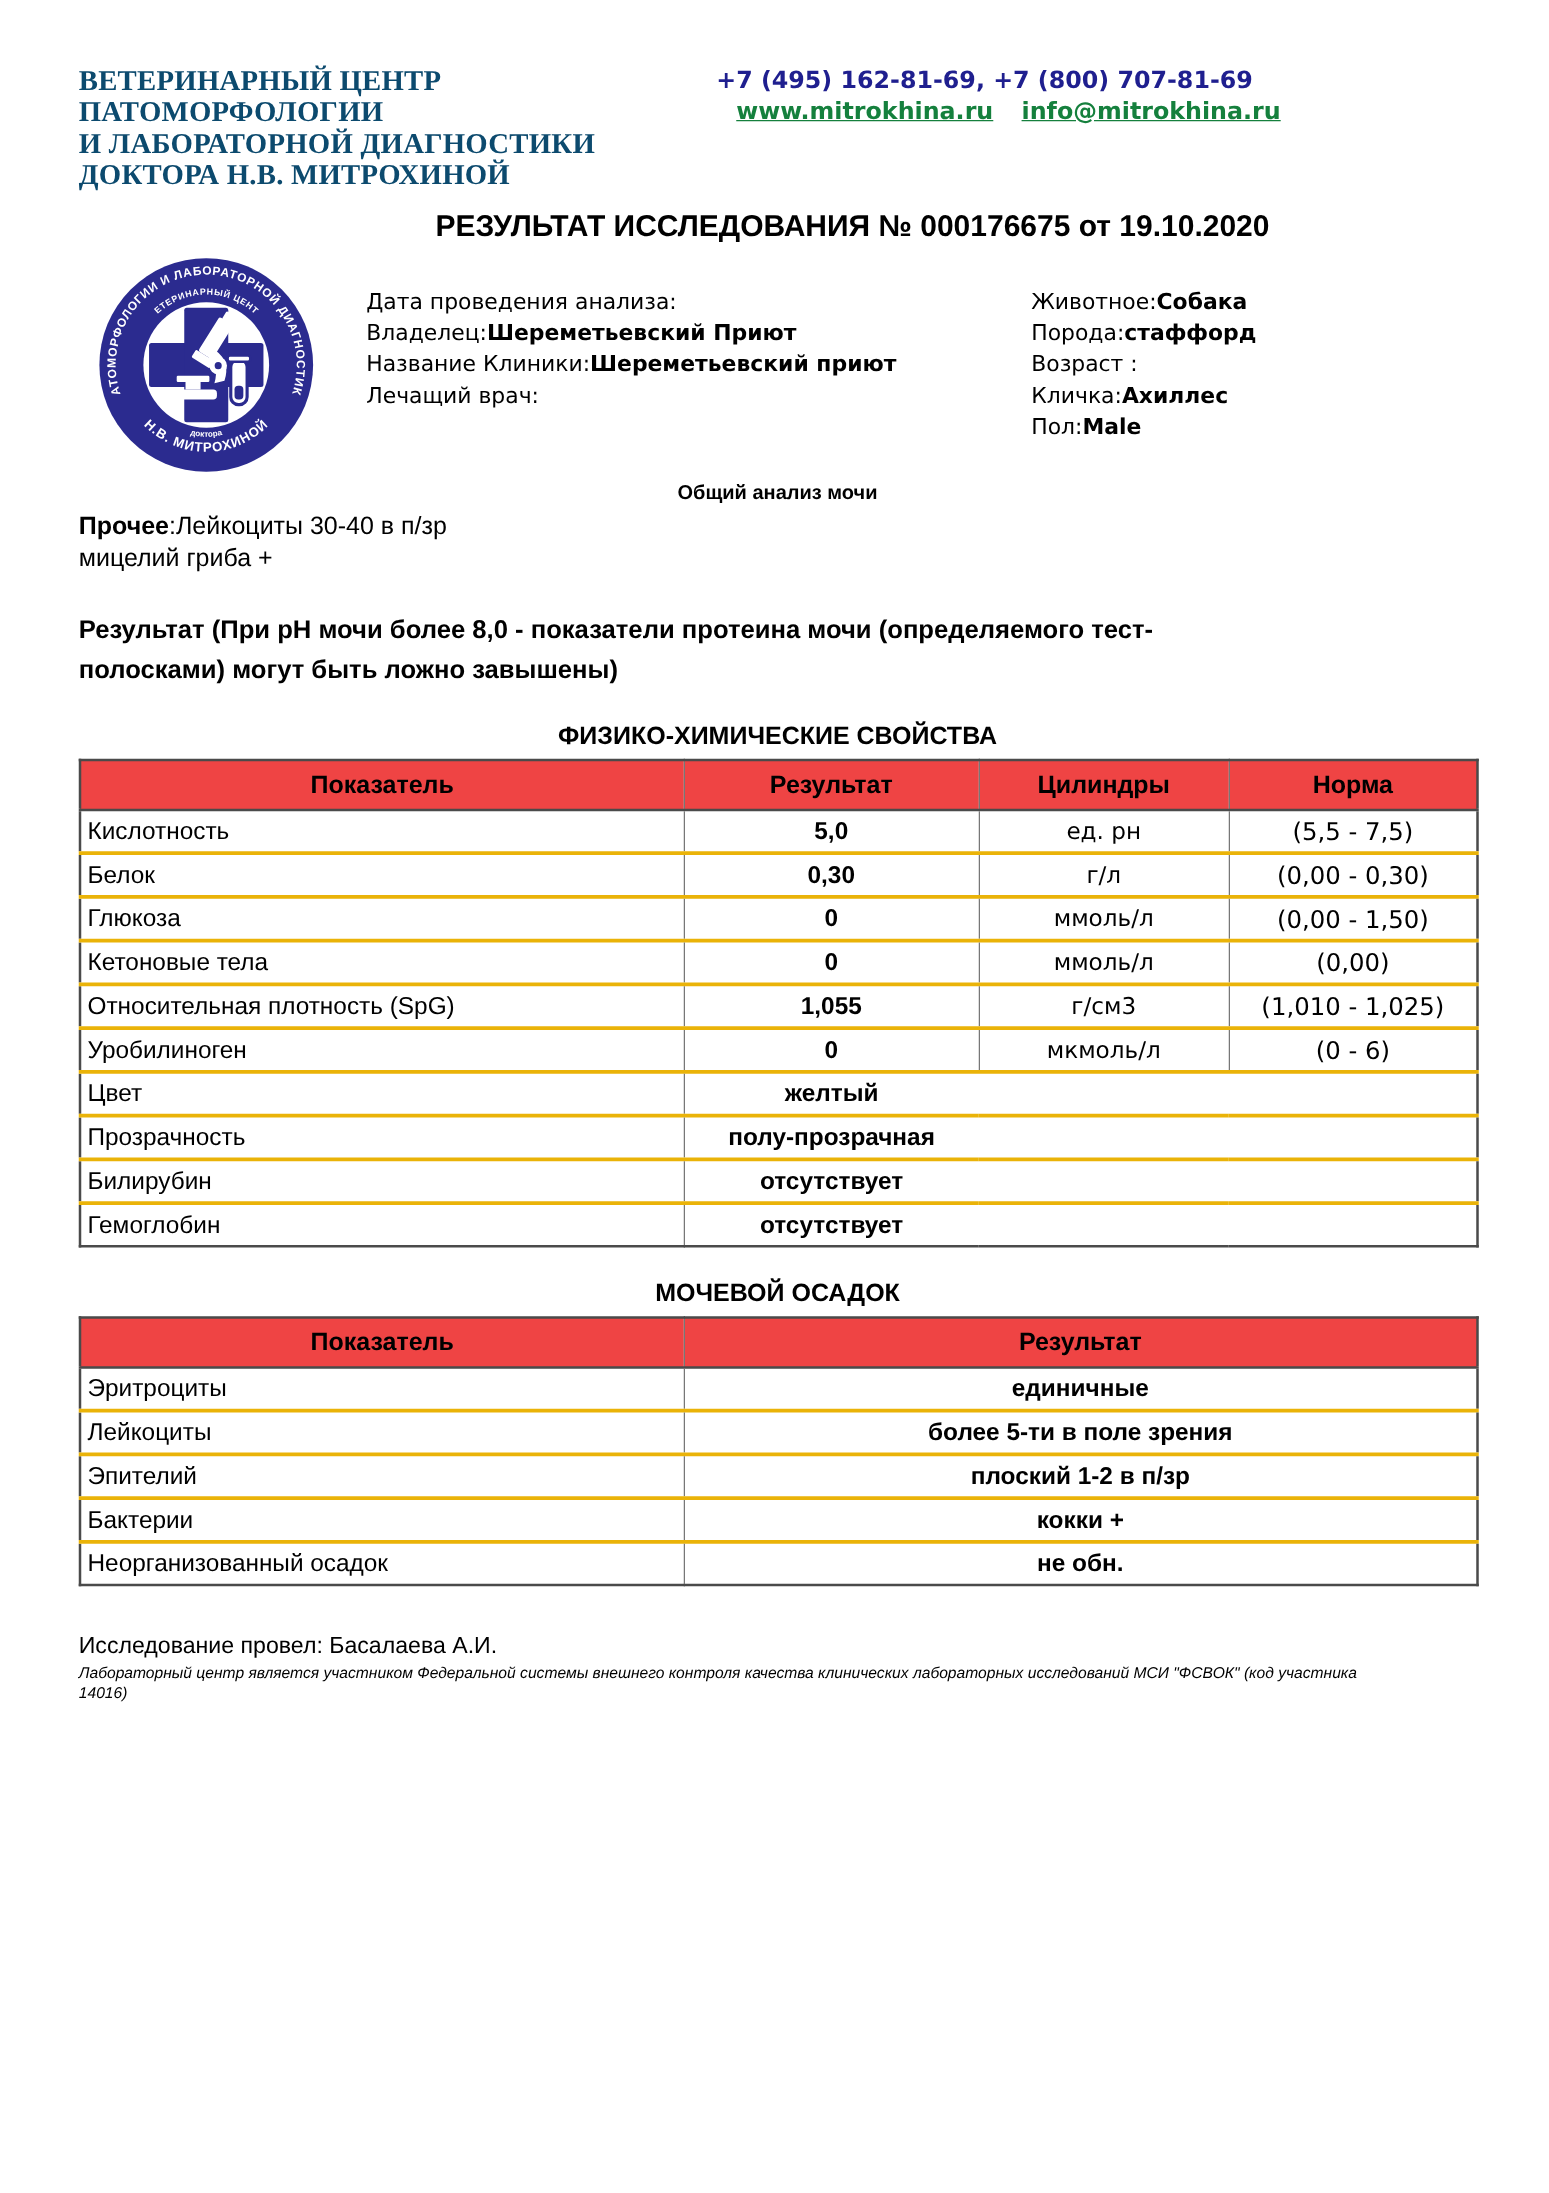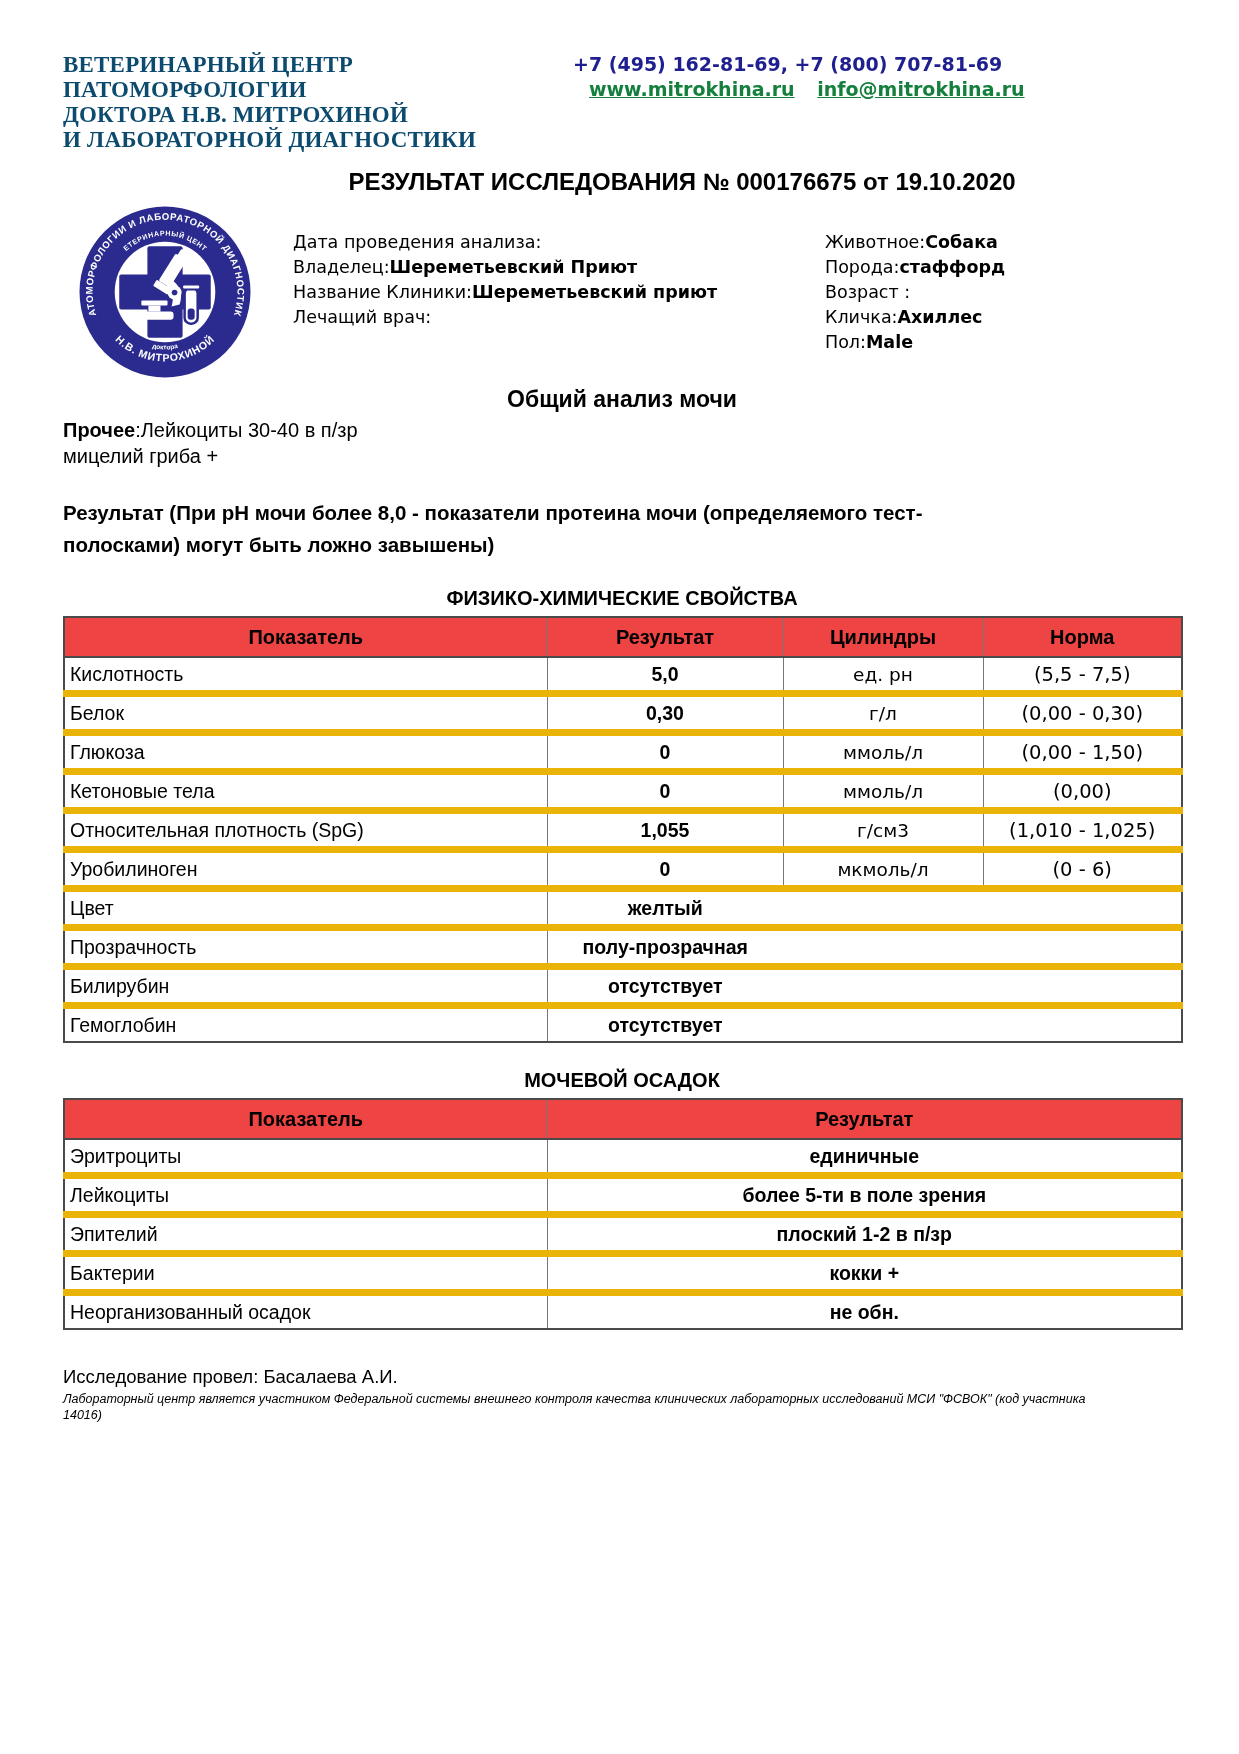--- a/index.html
+++ b/index.html
@@ -26,21 +26,21 @@
   
   .info-section{display:flex;margin-top:8px;}
   .logo-box{flex:0 0 176px;margin-left:14px;}
   .patient-left{margin-left:40px;padding-top:26px;font-size:17.5px;line-height:25px;}
   .patient-right{margin-left:auto;width:356px;padding-top:26px;font-size:17.5px;line-height:25px;}
   .info-line .val{font-weight:bold;}
 
   
   .analysis-title{
     text-align:center;font-family:"Liberation Sans",sans-serif;
-    font-weight:bold;font-size:23px;margin-top:2px;
+    font-weight:bold;font-size:16px;margin-top:2px;
   }
   .other{font-family:"Liberation Sans",sans-serif;font-size:20px;line-height:26px;margin-top:4px;}
   .other .lbl{font-weight:bold;}
   .other2{font-family:"Liberation Sans",sans-serif;font-size:20px;line-height:26px;}
   .warning{
     font-family:"Liberation Sans",sans-serif;font-weight:bold;
     font-size:20.5px;line-height:32px;margin-top:28px;max-width:960px;
   }
 
   
@@ -51,43 +51,43 @@
   table{
     border-collapse:collapse;width:1118px;table-layout:fixed;
     border:2px solid #4a4a4a;font-size:19.5px;
   }
   th{
     background:#ef4444;font-family:"Liberation Sans",sans-serif;
     font-weight:bold;height:36px;border-bottom:2px solid #4a4a4a;
     font-size:20px;
   }
   th+th,td+td{border-left:1px solid #777;}
-  tbody tr+tr td{border-top:7px solid #eab308;}
+  tbody tr+tr td{border-top:3px solid #eab308;}
   td{height:32px;padding:0;}
   td.c1{padding-left:5px;font-family:"Liberation Sans",sans-serif;}
   td.c2{text-align:center;font-weight:bold;font-family:"Liberation Sans",sans-serif;}
   td.c3{text-align:center;font-size:18.5px;}
   td.c4{text-align:center;font-size:19.5px;margin-top:20px;}
   td.nb{border-left:none;}
 
   
   .footer{margin-top:36px;font-family:"Liberation Sans",sans-serif;}
   .performed{font-size:18.5px;}
   .note{font-style:italic;font-size:12.5px;line-height:16px;max-width:1058px;margin-top:3px;}
 </style>
 </head>
 <body>
 
 <div class="page">
 
   <div class="header-row">
     <div class="clinic-name">
       <div>ВЕТЕРИНАРНЫЙ ЦЕНТР ПАТОМОРФОЛОГИИ</div>
+      <div>И ЛАБОРАТОРНОЙ ДИАГНОСТИКИ</div>
       <div>ДОКТОРА Н.В. МИТРОХИНОЙ</div>
-      <div>И ЛАБОРАТОРНОЙ ДИАГНОСТИКИ</div>
     </div>
     <div class="contact">
       <div>+7 (495) 162-81-69, +7 (800) 707-81-69</div>
       <div>
         <a href="#">www.mitrokhina.ru</a>
         <a href="#">info@mitrokhina.ru</a>
       </div>
     </div>
   </div>
 

